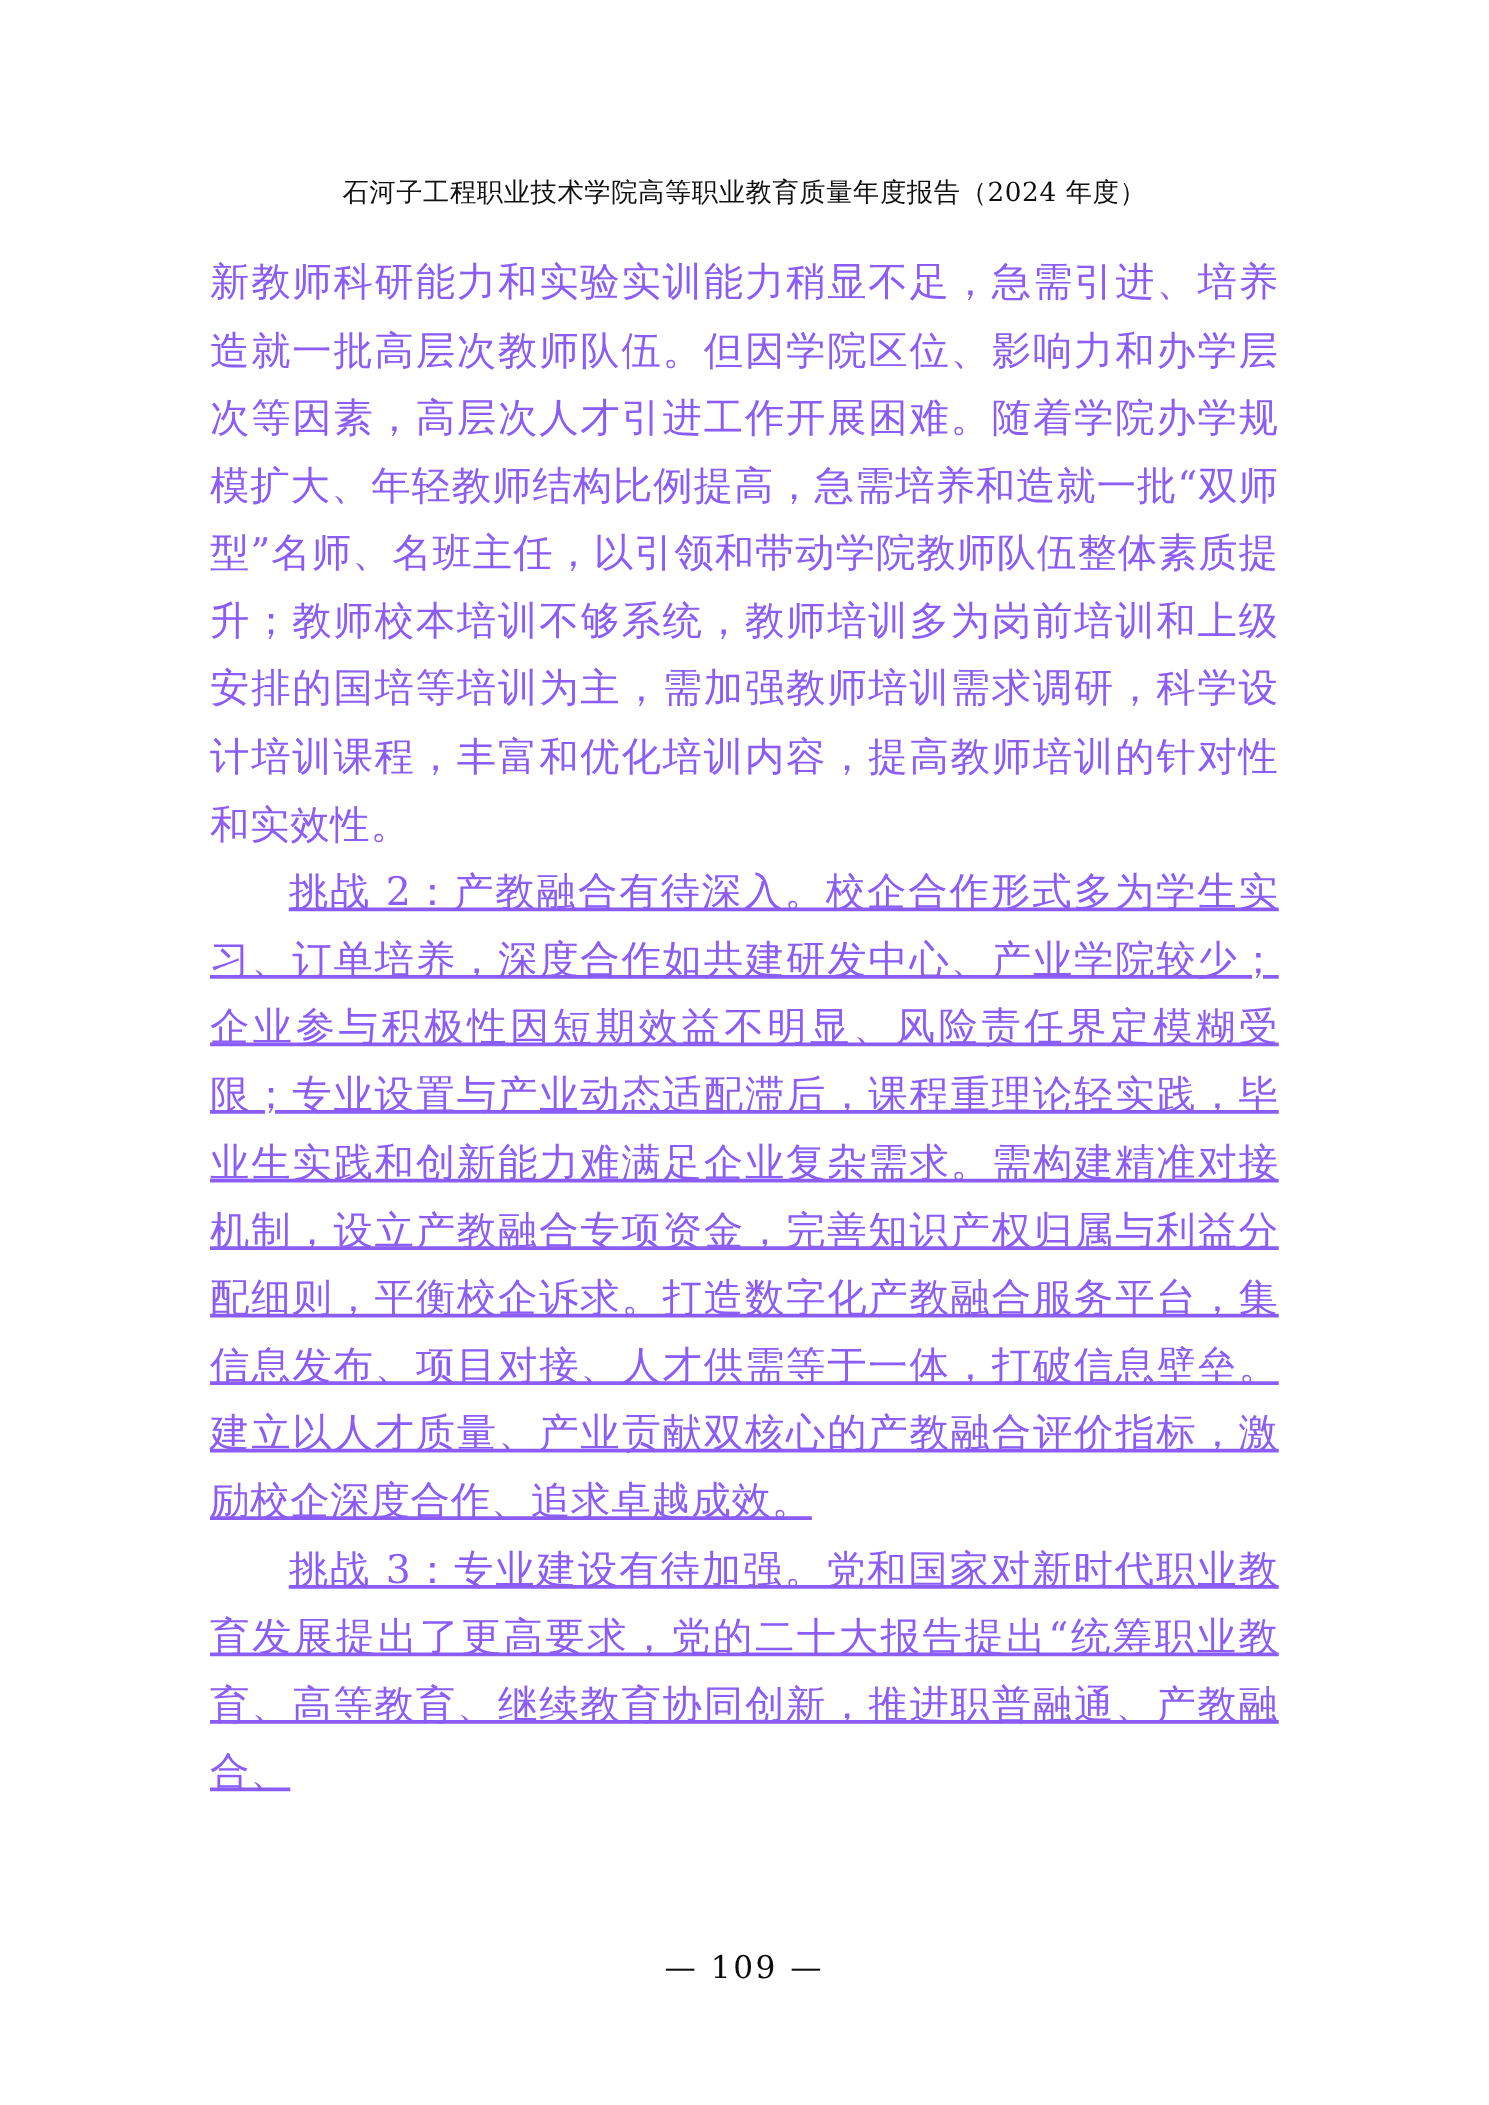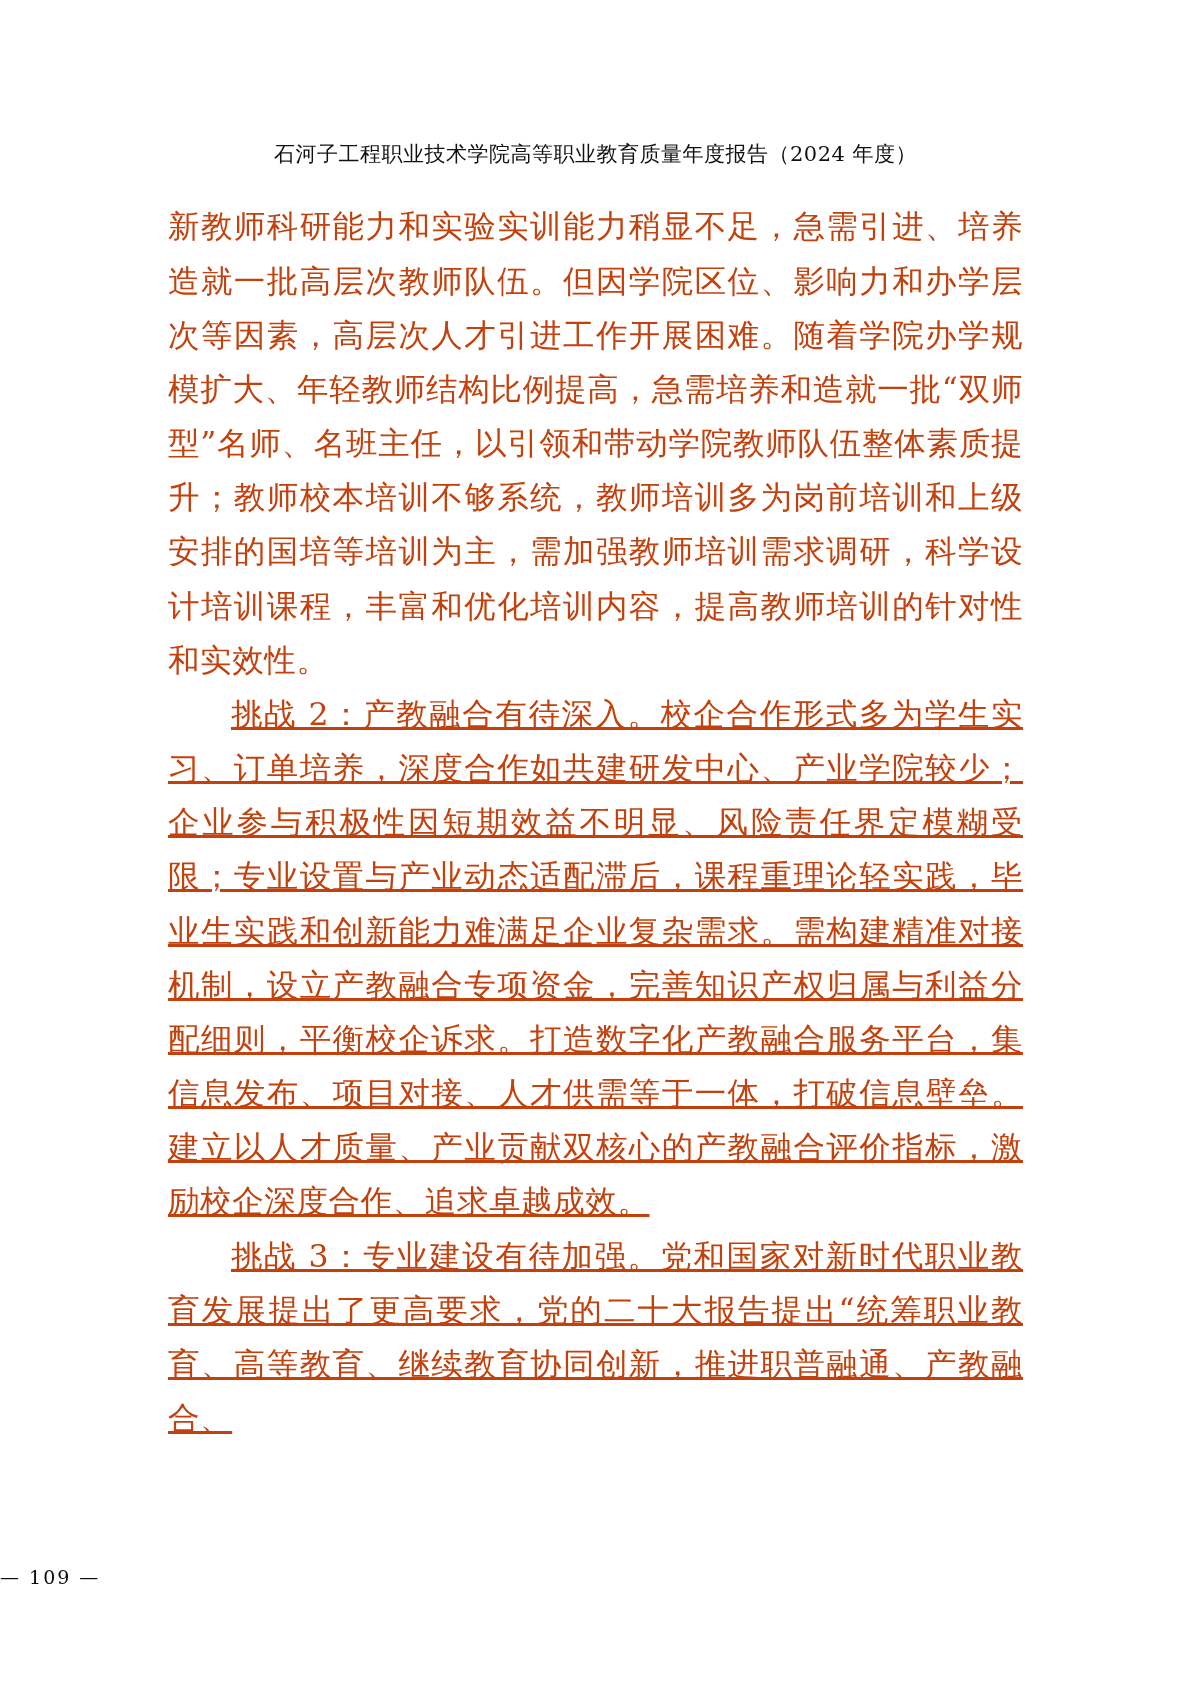--- a/index.html
+++ b/index.html
@@ -32,36 +32,36 @@
     color: #111;
     margin-bottom: 30px;
     line-height: 1.4;
   }
   .body-text {
     font-size: 31.5px;
     line-height: 1.72;
     text-align: justify;
     text-justify: inter-ideograph;
     letter-spacing: 0.6px;
-    color: #c2410c;
+    color: #8b5cf6;
   }
   .body-text p {
     margin: 0 0 0 0;
   }
   .indent {
     text-indent: 2em;
     text-decoration: underline;
   }
   .footer {
     position: absolute;
     left: 0;
     right: 0;
     bottom: 96px;
-    text-align: left;
-    font-size: 19px;
+    text-align: center;
+    font-size: 25px;
     letter-spacing: 2px;
     color: #0b0b0b;
     font-family: "DejaVu Serif", "Liberation Serif", serif;
   }
 </style>
 </head>
 <body>
 
 <div class="page">
 

